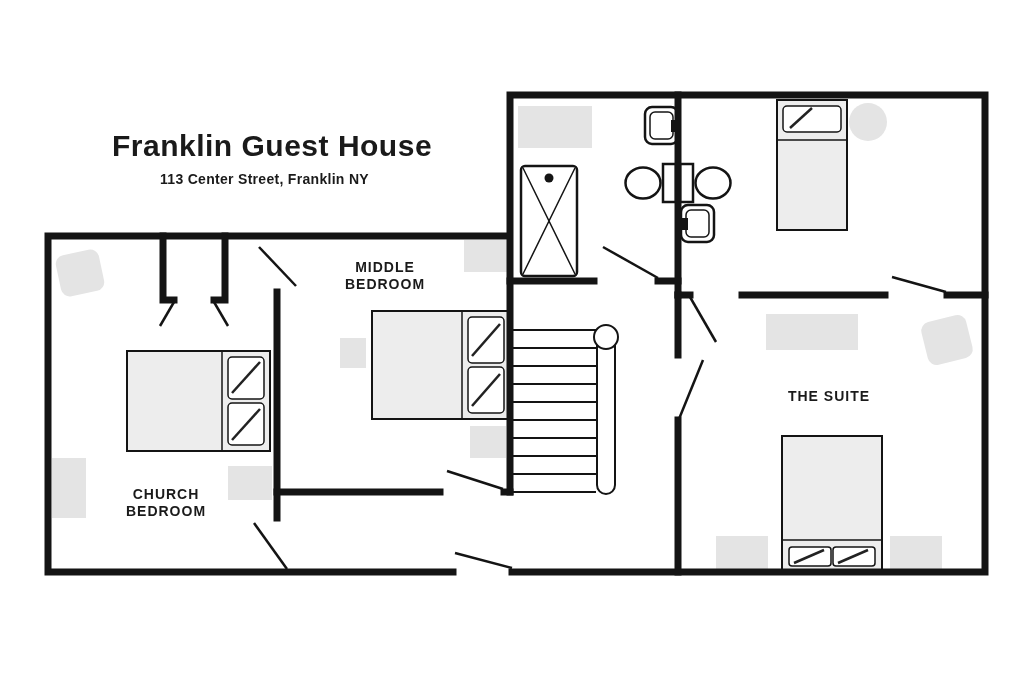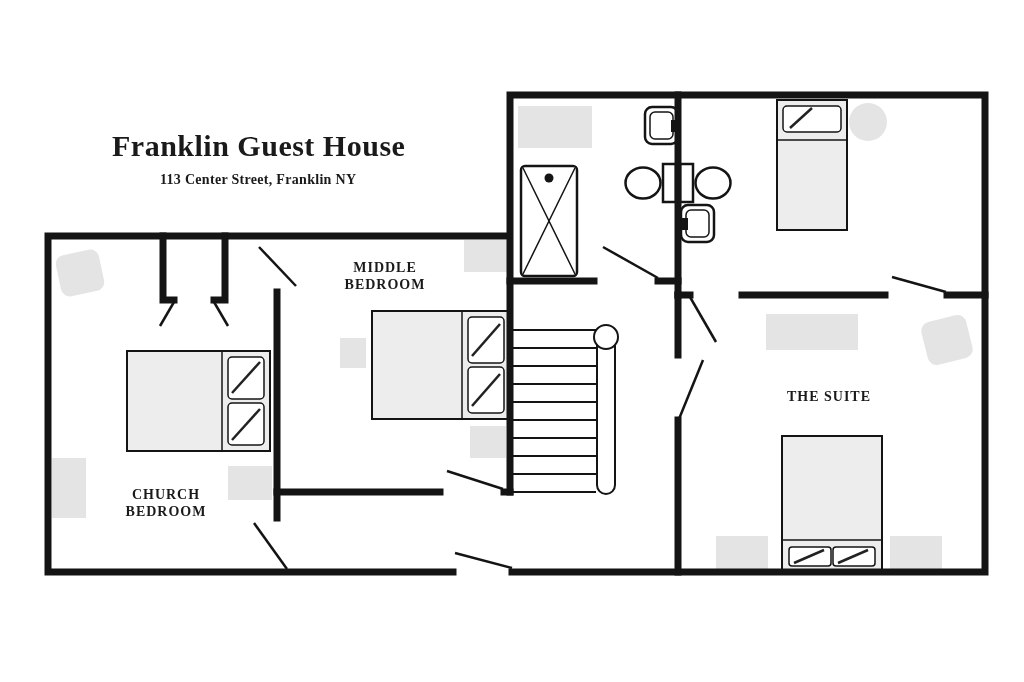--- a/index.html
+++ b/index.html
@@ -4,21 +4,21 @@
 <style>
   :root{
     --wall:#141414;
     --floor:#ffffff;
     --rug:#e4e4e4;
     --bed:#ededed;
   }
   html,body{margin:0;padding:0;background:#fff;}
   .canvas{
     position:relative;width:1024px;height:682px;background:var(--floor);
-    font-family:Liberation Serif, serif;overflow:hidden;
+    font-family:Liberation Sans, sans-serif;overflow:hidden;
   }
   svg{position:absolute;left:0;top:0;}
   .wall{stroke:var(--wall);stroke-width:7;fill:none;stroke-linecap:square;}
   .thin{stroke:var(--wall);stroke-width:2;fill:none;}
   .thinfill{stroke:var(--wall);stroke-width:2;fill:#fff;}
   .fixture{stroke:var(--wall);stroke-width:2.5;fill:#fff;}
   .inner{stroke:var(--wall);stroke-width:1.5;fill:none;}
   .leaf{stroke:var(--wall);stroke-width:2.5;fill:none;}
   .rug{fill:var(--rug);stroke:none;}
   .bed{fill:var(--bed);stroke:var(--wall);stroke-width:2;}

